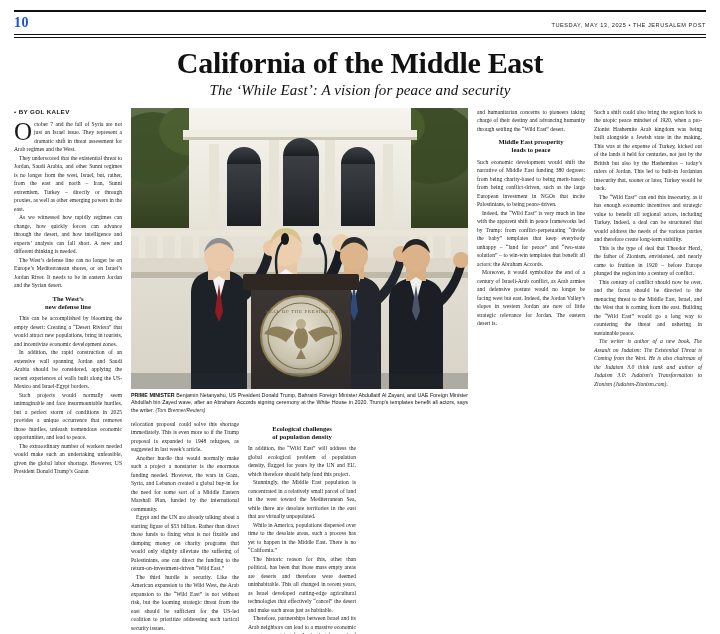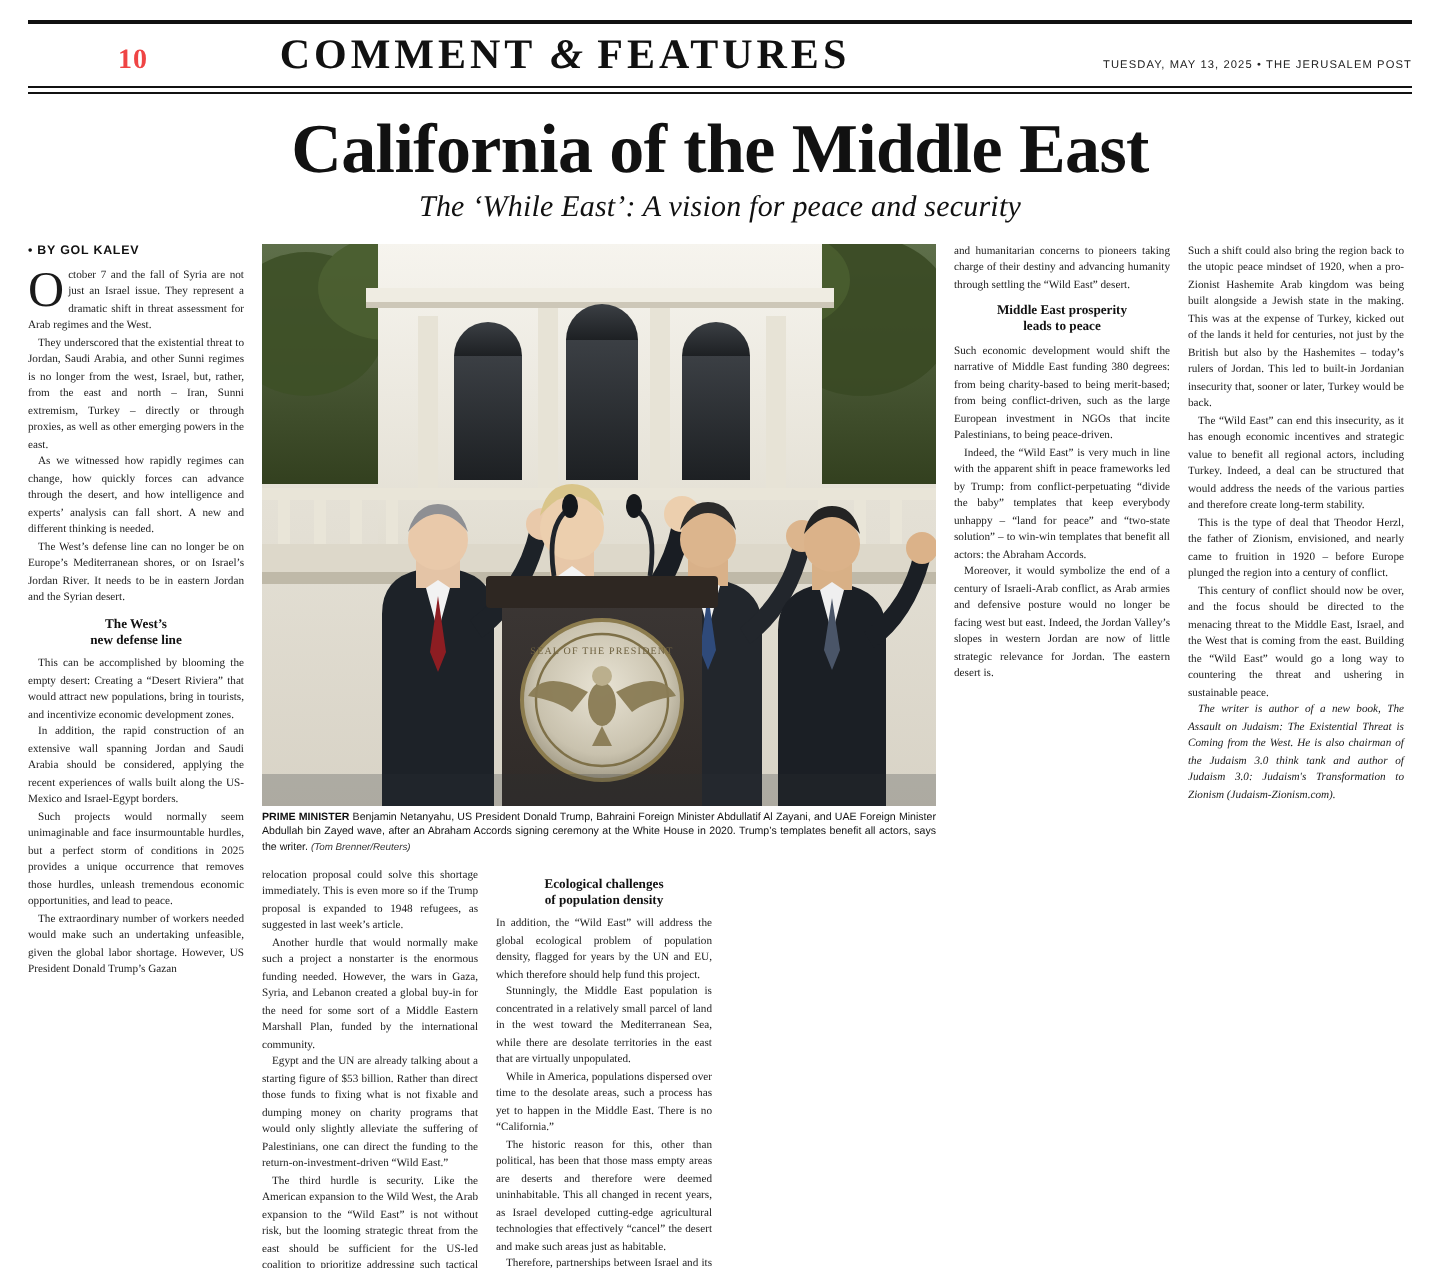--- a/index.html
+++ b/index.html
@@ -34,24 +34,23 @@
   .masthead-row {
     display: flex;
     align-items: baseline;
     justify-content: space-between;
     padding-bottom: 3px;
   }
   .folio {
     font-family: "Liberation Serif", serif;
     font-size: 14px;
     font-weight: bold;
-    color: #ef4444;
+    color: #1d4ed8;
     width: 60px;
     letter-spacing: 0.5px;
-    text-align: right;
   }
   .section-title {
     flex: 1;
     text-align: center;
     font-family: "Liberation Serif", serif;
     font-size: 21px;
     letter-spacing: 2px;
     font-weight: bold;
     text-transform: uppercase;
   }
@@ -76,21 +75,21 @@
   .rule-bottom2 {
     border-top: 0.6px solid #111;
     margin-bottom: 10px;
   }
 
   
   .headline {
     text-align: center;
     font-family: "Liberation Serif", serif;
     font-weight: bold;
-    font-size: 35px;
+    font-size: 30px;
     line-height: 1.02;
     margin: 4px 0 3px 0;
     letter-spacing: -0.3px;
   }
   .subhead {
     text-align: center;
     font-family: "Liberation Serif", serif;
     font-style: italic;
     font-size: 15px;
     margin-bottom: 9px;
@@ -188,25 +187,20 @@
 </style>
 </head>
 <body>
 
 <div class="page">
 
   <div class="masthead">
     <div class="rule-top"></div>
     <div class="masthead-row">
       <div class="folio">10</div>
-      <div class="section-title">
-        <span>COMMENT</span>
-        <span class="amp">&amp;</span>
-        <span>FEATURES</span>
-      </div>
       <div class="dateline">TUESDAY, MAY 13, 2025  •  THE JERUSALEM POST</div>
     </div>
     <div class="rule-bottom"></div>
     <div class="rule-bottom2"></div>
   </div>
 
   <h1 class="headline">California of the Middle East</h1>
   <div class="subhead">The ‘While East’: A vision for peace and security</div>
 
   <div class="cols">

